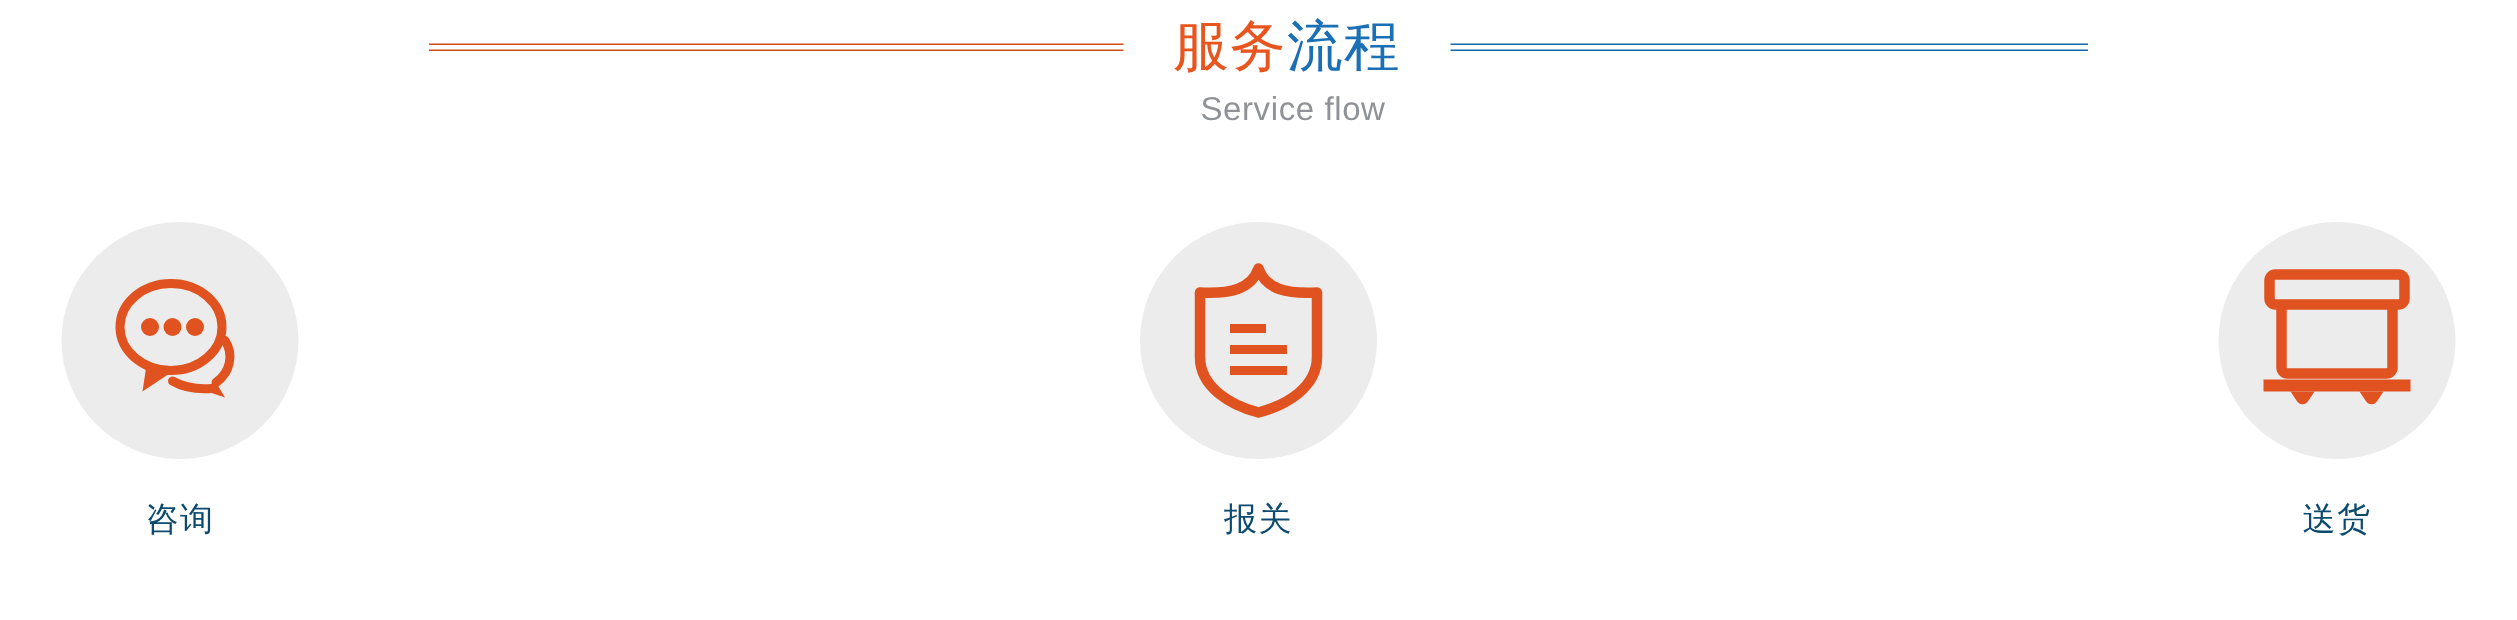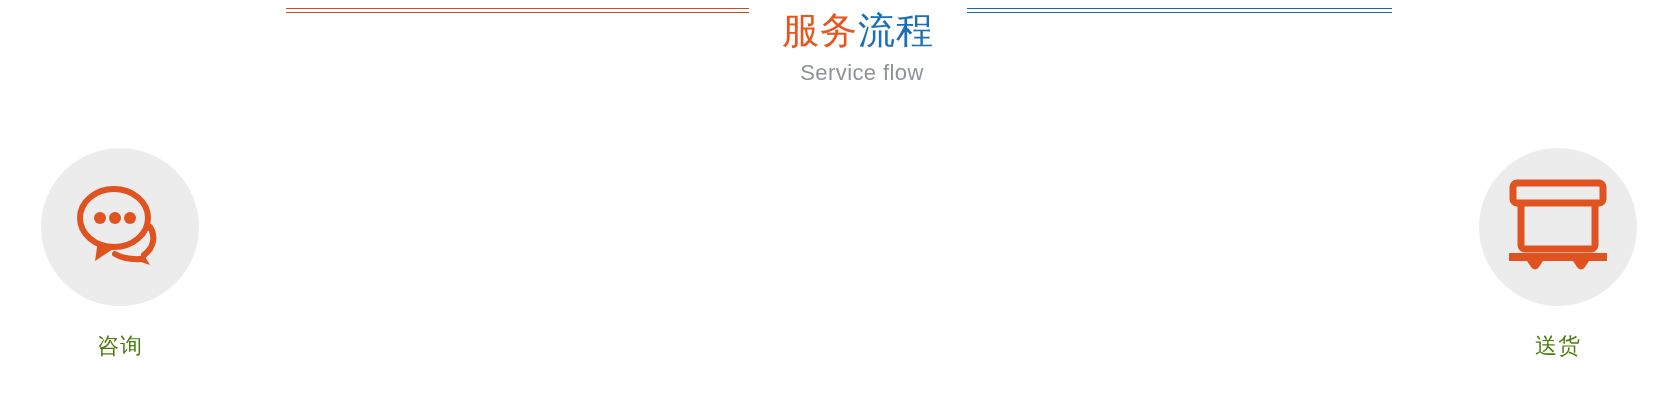--- a/index.html
+++ b/index.html
@@ -30,20 +30,21 @@
     height: 110px;
   }
 
   .title-row {
     position: absolute;
     top: 8px;
     left: 0;
     width: 1678px;
     height: 46px;
     display: flex;
+    align-items: center;
     justify-content: center;
   }
 
   .rule {
     height: 3px;
     flex: 0 0 auto;
     border-top: 1px solid currentColor;
     border-bottom: 1px solid currentColor;
     background: transparent;
   }
@@ -100,21 +101,21 @@
     display: flex;
     align-items: center;
     justify-content: center;
   }
 
   .circle svg { display: block; }
 
   .step-label {
     margin-top: 25px;
     font-size: 22px;
-    color: #4d7c0f;
+    color: #0c4a6e;
     letter-spacing: 1px;
     line-height: 30px;
   }
 </style>
 </head>
 <body>
 
 <div class="page">
 
   <div class="header">
@@ -143,20 +144,33 @@
             <path d="M76 80 L82 90 L64 84 Z" fill="#e0521f"></path>
             <path d="M47 79 a30 16 0 0 0 26 5" stroke="#e0521f" stroke-width="6" fill="none" stroke-linecap="round"></path>
           </svg>
         </span>
       </div>
       <div class="step-label">咨询</div>
     </div>
 
 
 
+    <div class="step">
+      <div class="circle">
+        <span>
+          <svg width="98" height="106" viewBox="0 0 98 106" fill="none">
+            <path d="M49 5 C44 19 30 22 10 21 V64 C10 84 30 96 49 101 C68 96 88 84 88 64 V21 C68 22 54 19 49 5 Z" stroke="#e0521f" stroke-width="7" stroke-linejoin="round" fill="none"></path>
+            <rect x="30" y="42" width="24" height="6" fill="#e0521f"></rect>
+            <rect x="30" y="56" width="38" height="6" fill="#e0521f"></rect>
+            <rect x="30" y="70" width="38" height="6" fill="#e0521f"></rect>
+          </svg>
+        </span>
+      </div>
+      <div class="step-label">报关</div>
+    </div>
 
 
 
     <div class="step">
       <div class="circle">
         <span>
           <svg width="106" height="100" viewBox="0 0 106 100" fill="none">
             <rect x="8" y="6" width="90" height="20" rx="4" stroke="#e0521f" stroke-width="7" fill="none"></rect>
             <path d="M16 28 V68 a4 4 0 0 0 4 4 H86 a4 4 0 0 0 4 -4 V28" stroke="#e0521f" stroke-width="7" stroke-linejoin="round" fill="none"></path>
             <rect x="4" y="76" width="98" height="8" fill="#e0521f"></rect>

